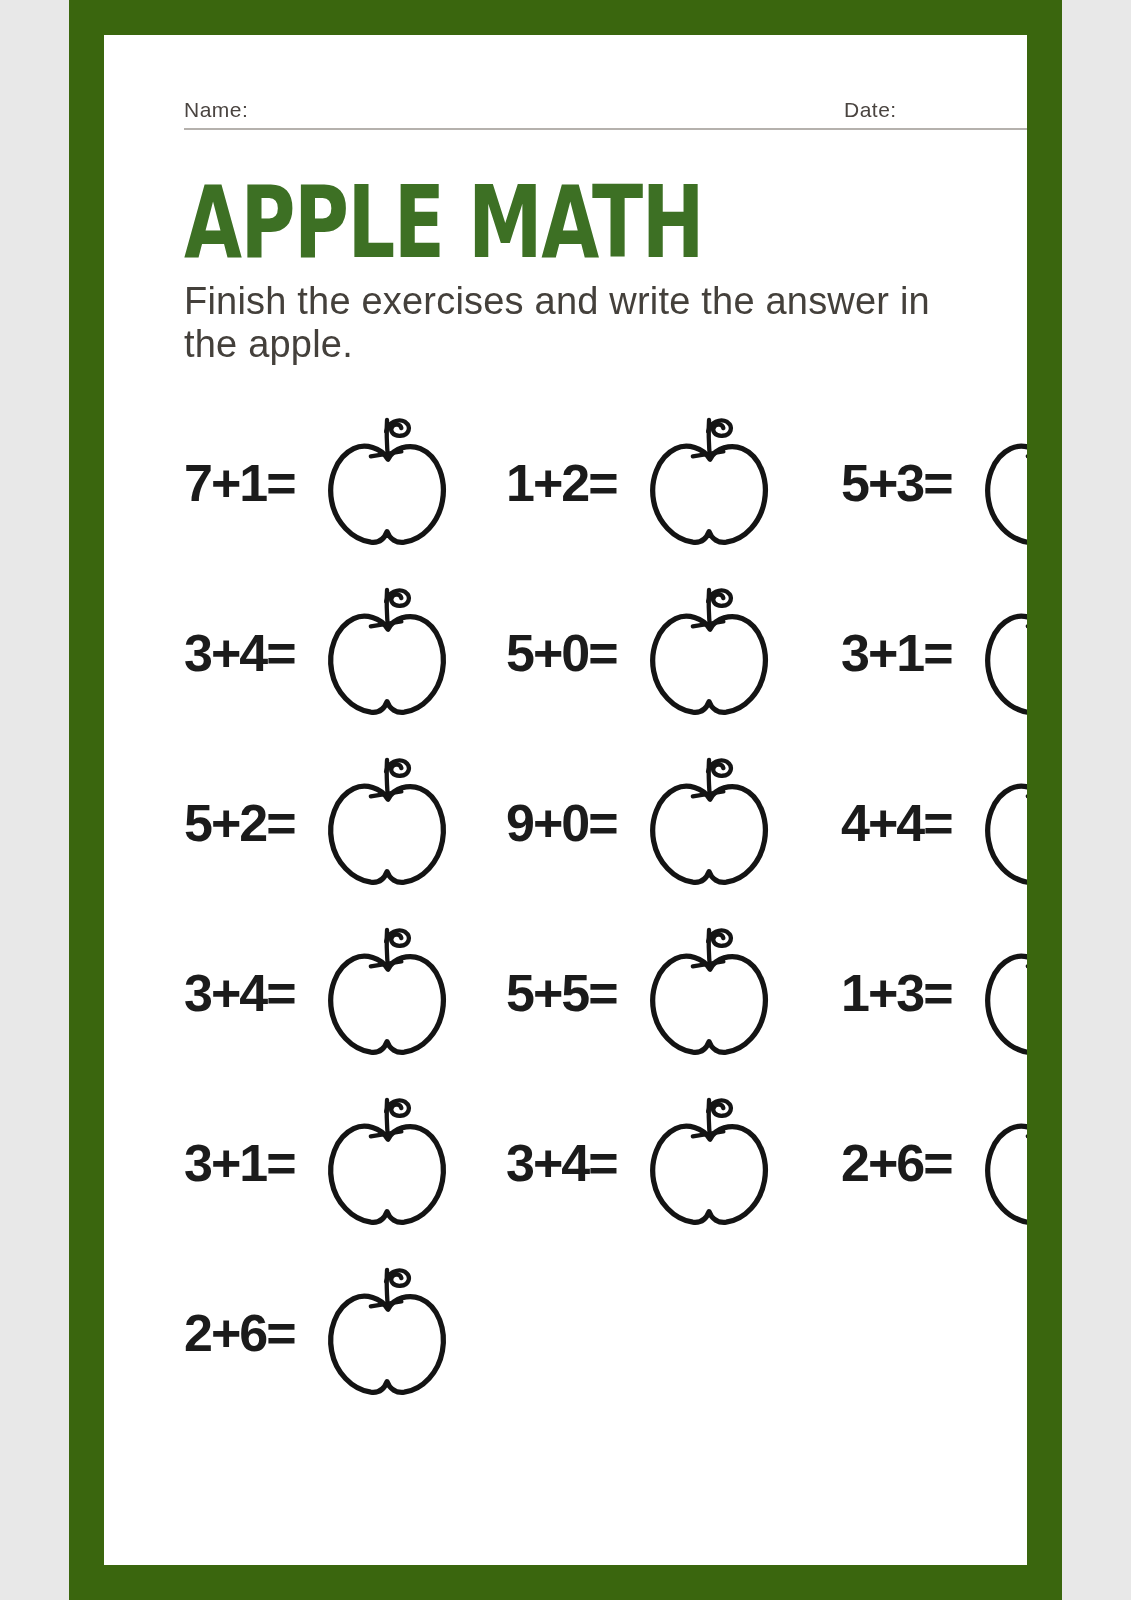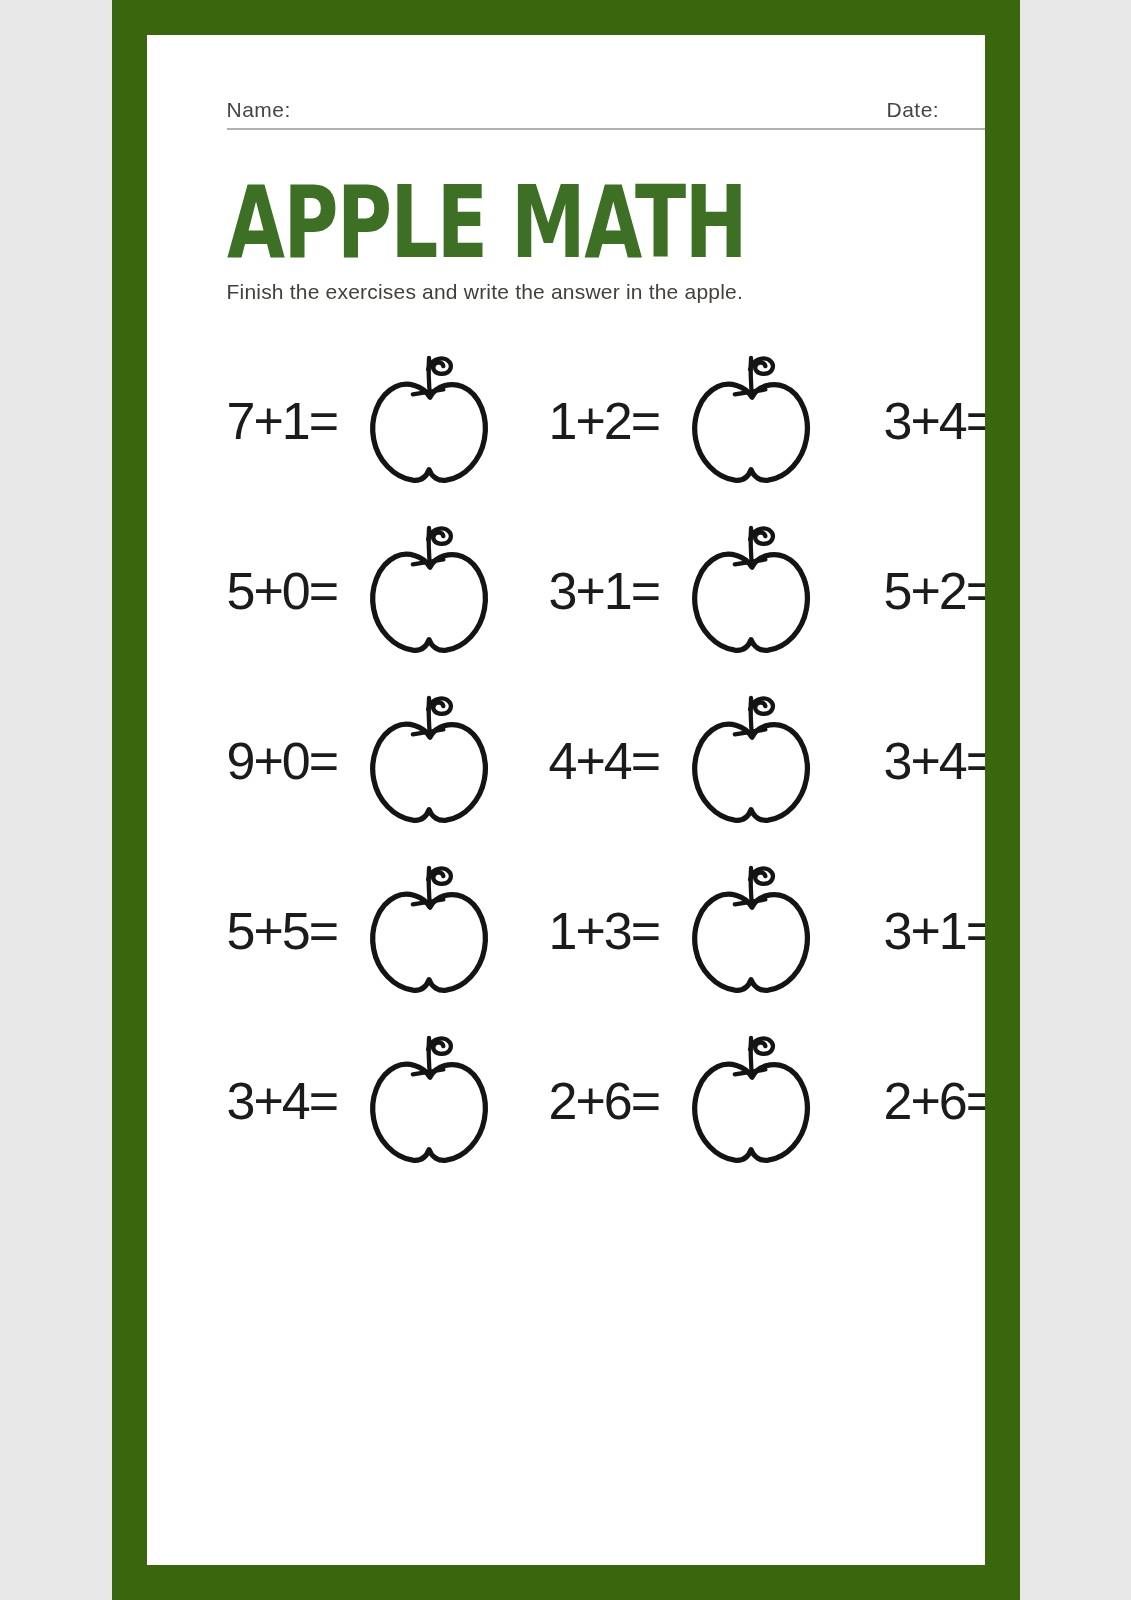--- a/index.html
+++ b/index.html
@@ -1,18 +1,18 @@
 <!DOCTYPE html>
 <html style="--border-green: #3a660e; --title-green: #3d7024; --text-dark: #1b1b1b; --muted-text: #4a4440; --rule-line: #b5b1ad;"><head>
 <meta charset="utf-8">
 <style>
   html,body { margin:0; padding:0; background:#e8e8e8; }
   .page {
     position: relative;
-    width: 908px; height: 1600px;
+    width: 993px; height: 1600px;
     box-sizing: border-box;
     background: #ffffff;
     border: 35px solid var(--border-green, #3a660e);
     font-family: "Liberation Sans", sans-serif;
     overflow: hidden;
     margin: 0 auto;
   }
   .content { padding: 0 36px 0 80px; }
 
   
@@ -40,40 +40,40 @@
     font-size: 100px;
     line-height: 0.86;
     letter-spacing: -2px;
     color: var(--title-green, #3d7024);
     transform: scaleX(0.75);
     transform-origin: left center;
     white-space: nowrap;
   }
   .subtitle {
     margin-top: 14px;
-    font-size: 21px;
+    font-size: 38px;
     letter-spacing: 0.2px;
     color: #44403b;
   }
 
   
   .grid {
     margin-top: 32px;
     display: grid;
     grid-template-columns: 322px 335px 1fr;
     grid-auto-rows: 170px;
     align-items: center;
   }
   .cell {
     display: flex;
     align-items: center;
     gap: 30px;
   }
   .eq {
-    font-weight: normal;
+    font-weight: bold;
     font-size: 52px;
     letter-spacing: -2px;
     color: var(--text-dark, #1b1b1b);
     white-space: nowrap;
   }
   .apple { width: 126px; height: 138px; flex: 0 0 auto; }
   .apple path { stroke: #141414; fill: none; stroke-linecap: round; stroke-linejoin: round; }
 </style>
 </head>
 <body>
@@ -128,20 +128,41 @@
         C 11 44, 3 69, 7 90
         C 11 112, 28 130, 48 133
         C 56 134, 62 130, 65 122
         C 68 130, 75 134, 83 133
         C 103 130, 119 112, 123 90
         C 127 68, 119 43, 100 35
         C 88 30, 72 34, 66 46 Z" stroke-width="5.5"></path>
     </svg>
   </div>
 
+  <div class="cell">
+    <span class="eq">5+3=</span>
+    <svg class="apple" viewBox="0 0 132 142" aria-hidden="true">
+
+      <path d="M 66 46 C 65 34, 64 20, 65 5" stroke-width="4.5"></path>
+
+      <path d="M 48 43 L 80 38" stroke-width="4.5"></path>
+
+      <path d="M 64 17 C 66 7, 77 3, 84 7 C 91 12, 88 21, 79 21.5 C 71 22, 67.5 16, 70.5 12 C 73.5 8.5, 79 9.5, 80 13.5" stroke-width="4.5"></path>
+
+      <path d="M 66 46
+        C 59 34, 42 29, 30 35
+        C 11 44, 3 69, 7 90
+        C 11 112, 28 130, 48 133
+        C 56 134, 62 130, 65 122
+        C 68 130, 75 134, 83 133
+        C 103 130, 119 112, 123 90
+        C 127 68, 119 43, 100 35
+        C 88 30, 72 34, 66 46 Z" stroke-width="5.5"></path>
+    </svg>
+  </div>
 
 
 
   <div class="cell">
     <span class="eq">3+4=</span>
     <svg class="apple" viewBox="0 0 132 142" aria-hidden="true">
 
       <path d="M 66 46 C 65 34, 64 20, 65 5" stroke-width="4.5"></path>
 
       <path d="M 48 43 L 80 38" stroke-width="4.5"></path>

